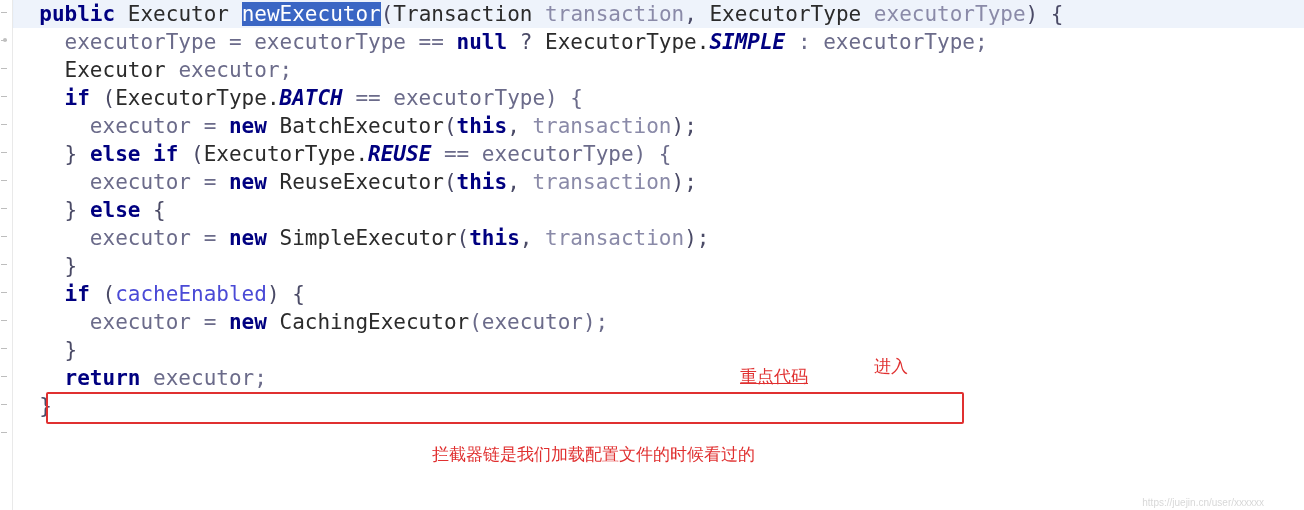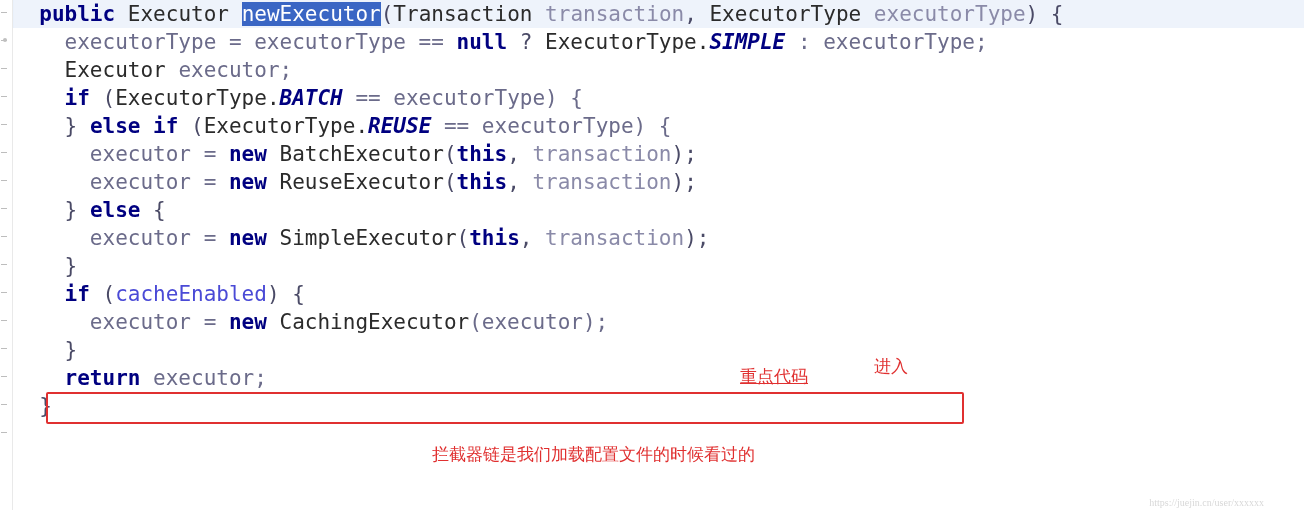--- a/index.html
+++ b/index.html
@@ -96,21 +96,21 @@
     color: #9a9a9a;
     font-family: "DejaVu Sans", sans-serif;
     font-size: 17px;
     white-space: nowrap;
   }
   .watermark-sub {
     position: absolute;
     right: 40px;
     bottom: 2px;
     color: #d8d8d8;
-    font-family: Liberation Serif, serif;
+    font-family: Liberation Sans, sans-serif;
     font-size: 10px;
     white-space: nowrap;
   }
   .scroll-dot {
     position: absolute;
     left: 3px;
     width: 4px;
     height: 4px;
     border-radius: 50%;
     background: #c0c0c0;
@@ -141,22 +141,22 @@
     <div class="gutter-tick" style="top:404px"></div>
     <div class="gutter-tick" style="top:432px"></div>
     <div class="scroll-dot" style="top:38px"></div>
   </div>
 
   <div class="code-area">
       <div class="line first"><span>  </span><span class="kw">public</span><span class="plain"> </span><span class="type">Executor</span><span class="plain"> </span><span class="sel">newExecutor</span><span class="punct">(</span><span class="type">Transaction</span><span class="plain"> </span><span class="param">transaction</span><span class="punct">, </span><span class="type">ExecutorType</span><span class="plain"> </span><span class="param">executorType</span><span class="punct">) {</span></div>
       <div class="line"><span>    </span><span class="ident">executorType = executorType == </span><span class="kw">null</span><span class="punct"> ? </span><span class="type">ExecutorType.</span><span class="static">SIMPLE</span><span class="ident"> : executorType;</span></div>
       <div class="line"><span>    </span><span class="type">Executor</span><span class="ident"> executor;</span></div>
       <div class="line"><span>    </span><span class="kw">if</span><span class="punct"> (</span><span class="type">ExecutorType.</span><span class="static">BATCH</span><span class="ident"> == executorType) {</span></div>
+      <div class="line"><span>      </span><span class="ident">executor = </span><span class="kw">new</span><span class="plain"> </span><span class="type">BatchExecutor</span><span class="punct">(</span><span class="kw">this</span><span class="punct">, </span><span class="param">transaction</span><span class="punct">);</span></div>
       <div class="line"><span>    </span><span class="punct">} </span><span class="kw">else if</span><span class="punct"> (</span><span class="type">ExecutorType.</span><span class="static">REUSE</span><span class="ident"> == executorType) {</span></div>
-      <div class="line"><span>      </span><span class="ident">executor = </span><span class="kw">new</span><span class="plain"> </span><span class="type">BatchExecutor</span><span class="punct">(</span><span class="kw">this</span><span class="punct">, </span><span class="param">transaction</span><span class="punct">);</span></div>
       <div class="line"><span>      </span><span class="ident">executor = </span><span class="kw">new</span><span class="plain"> </span><span class="type">ReuseExecutor</span><span class="punct">(</span><span class="kw">this</span><span class="punct">, </span><span class="param">transaction</span><span class="punct">);</span></div>
       <div class="line"><span>    </span><span class="punct">} </span><span class="kw">else</span><span class="punct"> {</span></div>
       <div class="line"><span>      </span><span class="ident">executor = </span><span class="kw">new</span><span class="plain"> </span><span class="type">SimpleExecutor</span><span class="punct">(</span><span class="kw">this</span><span class="punct">, </span><span class="param">transaction</span><span class="punct">);</span></div>
       <div class="line"><span>    </span><span class="punct">}</span></div>
       <div class="line"><span>    </span><span class="kw">if</span><span class="punct"> (</span><span class="field">cacheEnabled</span><span class="punct">) {</span></div>
       <div class="line"><span>      </span><span class="ident">executor = </span><span class="kw">new</span><span class="plain"> </span><span class="type">CachingExecutor</span><span class="ident">(executor);</span></div>
       <div class="line"><span>    </span><span class="punct">}</span></div>
       <div class="line"><span>    </span><span class="kw">return</span><span class="ident"> executor;</span></div>
       <div class="line"><span>  </span><span class="punct">}</span></div>
     </div>

